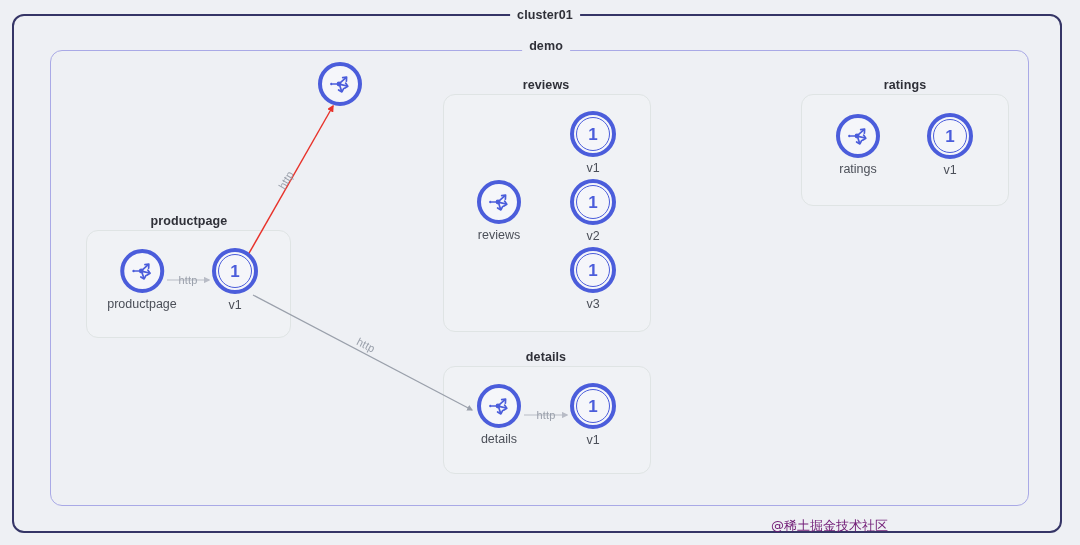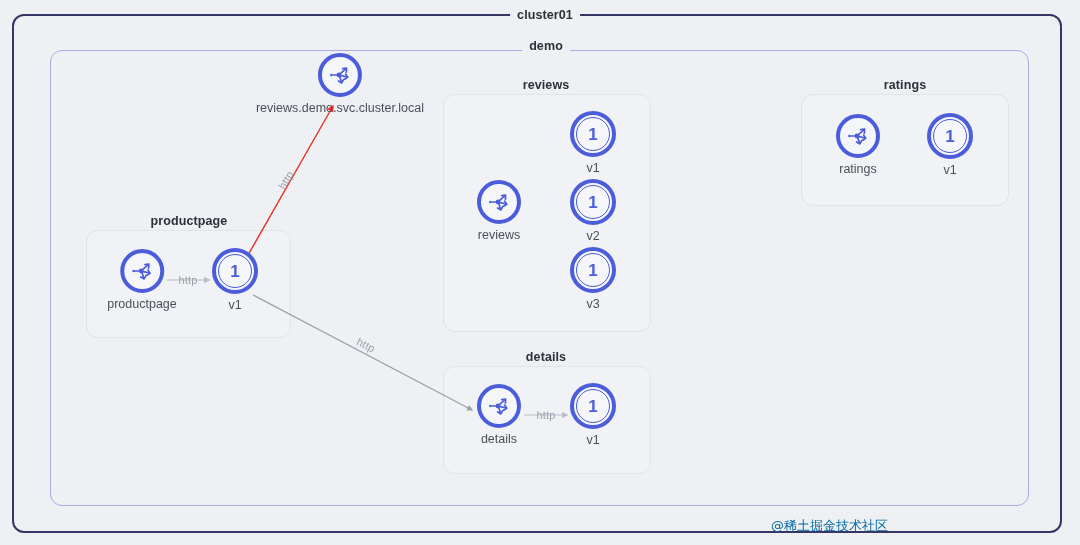--- a/index.html
+++ b/index.html
@@ -129,21 +129,21 @@
     white-space: nowrap;
     letter-spacing: .2px;
   }
 
   
   .watermark {
     position: absolute;
     right: 16px;
     bottom: 10px;
     font-size: 13px;
-    color: #0369a1;
+    color: #701a75;
     white-space: nowrap;
     font-family: "DejaVu Sans", sans-serif;
   }
 </style>
 </head>
 <body>
 
 <div id="graph-root">
 
   <div id="box-layer">
@@ -196,21 +196,20 @@
             <circle cx="3.4" cy="12" r="1.3" fill="#4b5ddb" stroke="none"></circle>
             <path d="M5 12 L8.7 12"></path>
             <path d="M12.7 10.4 L18 5.6"></path>
             <path d="M18.4 9.2 L18.6 5.2 L14.7 5.6"></path>
             <path d="M13.2 12.6 L19.2 14"></path>
             <path d="M16.6 16.2 L19.8 14.2 L17.6 11.1"></path>
             <path d="M12 14.2 L13.6 19.2"></path>
             <path d="M10.6 17.9 L13.9 19.9 L15.6 16.6"></path>
           </svg>
         </div>
-        <div class="node-caption">reviews.demo.svc.cluster.local</div>
       </div>
       <div class="node" style="left: 499px; top: 211px;">
         <div class="svc-circle">
           <svg width="24" height="24" viewBox="0 0 24 24" fill="none" stroke="#4b5ddb" stroke-width="1.7" stroke-linecap="round" stroke-linejoin="round">
             <circle cx="11" cy="12" r="2.4" fill="#4b5ddb" stroke="none"></circle>
             <circle cx="3.4" cy="12" r="1.3" fill="#4b5ddb" stroke="none"></circle>
             <path d="M5 12 L8.7 12"></path>
             <path d="M12.7 10.4 L18 5.6"></path>
             <path d="M18.4 9.2 L18.6 5.2 L14.7 5.6"></path>
             <path d="M13.2 12.6 L19.2 14"></path>

